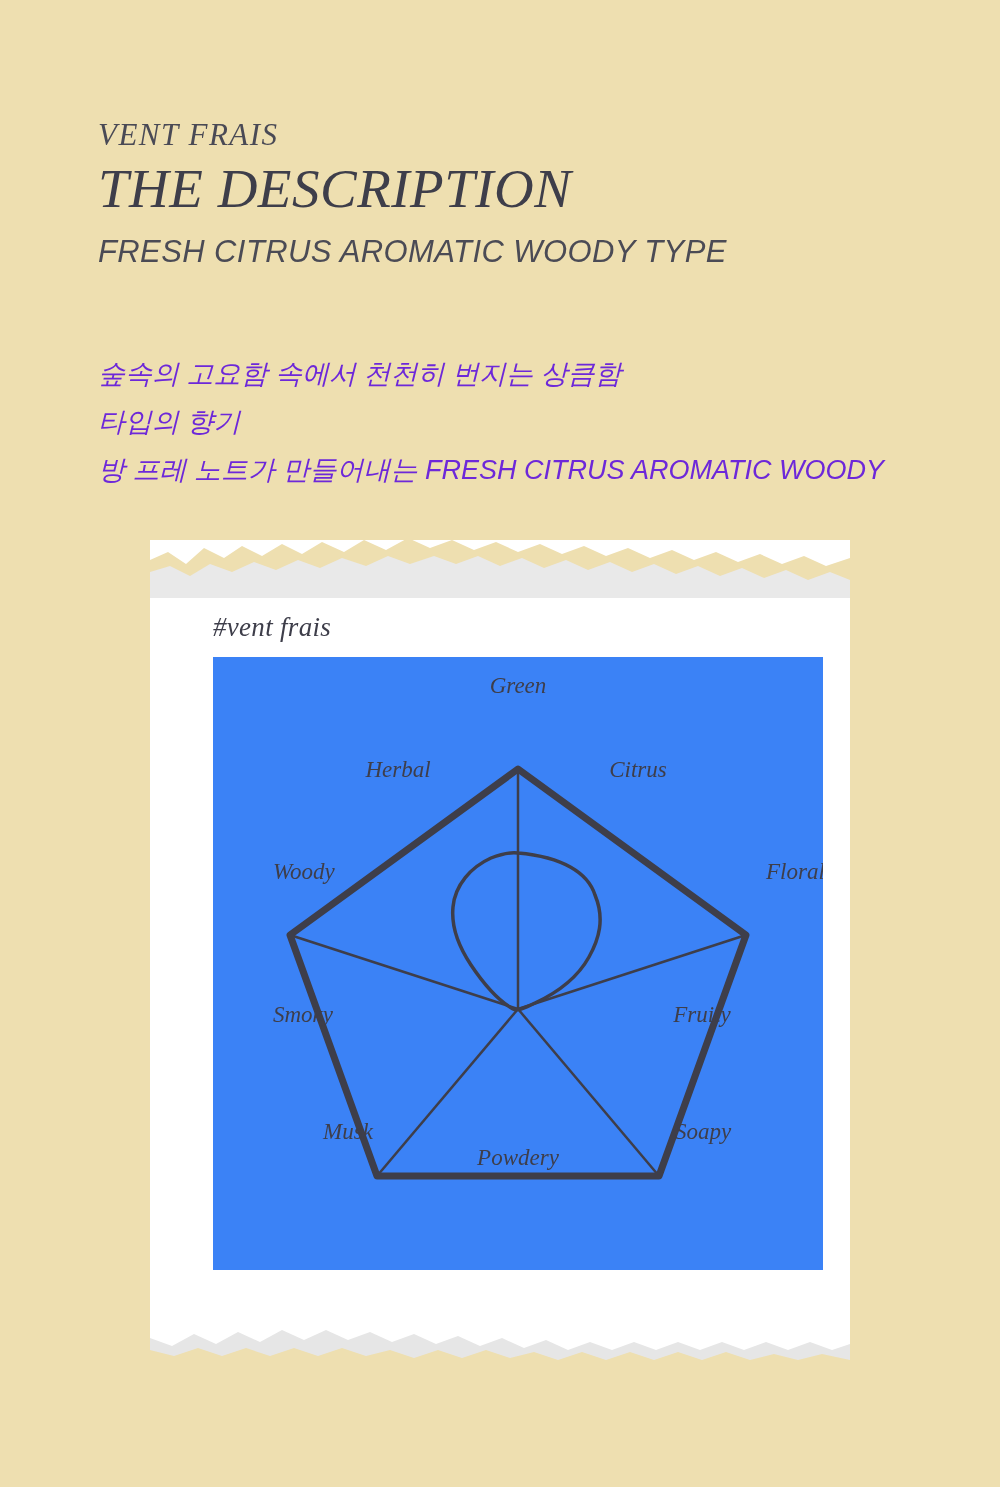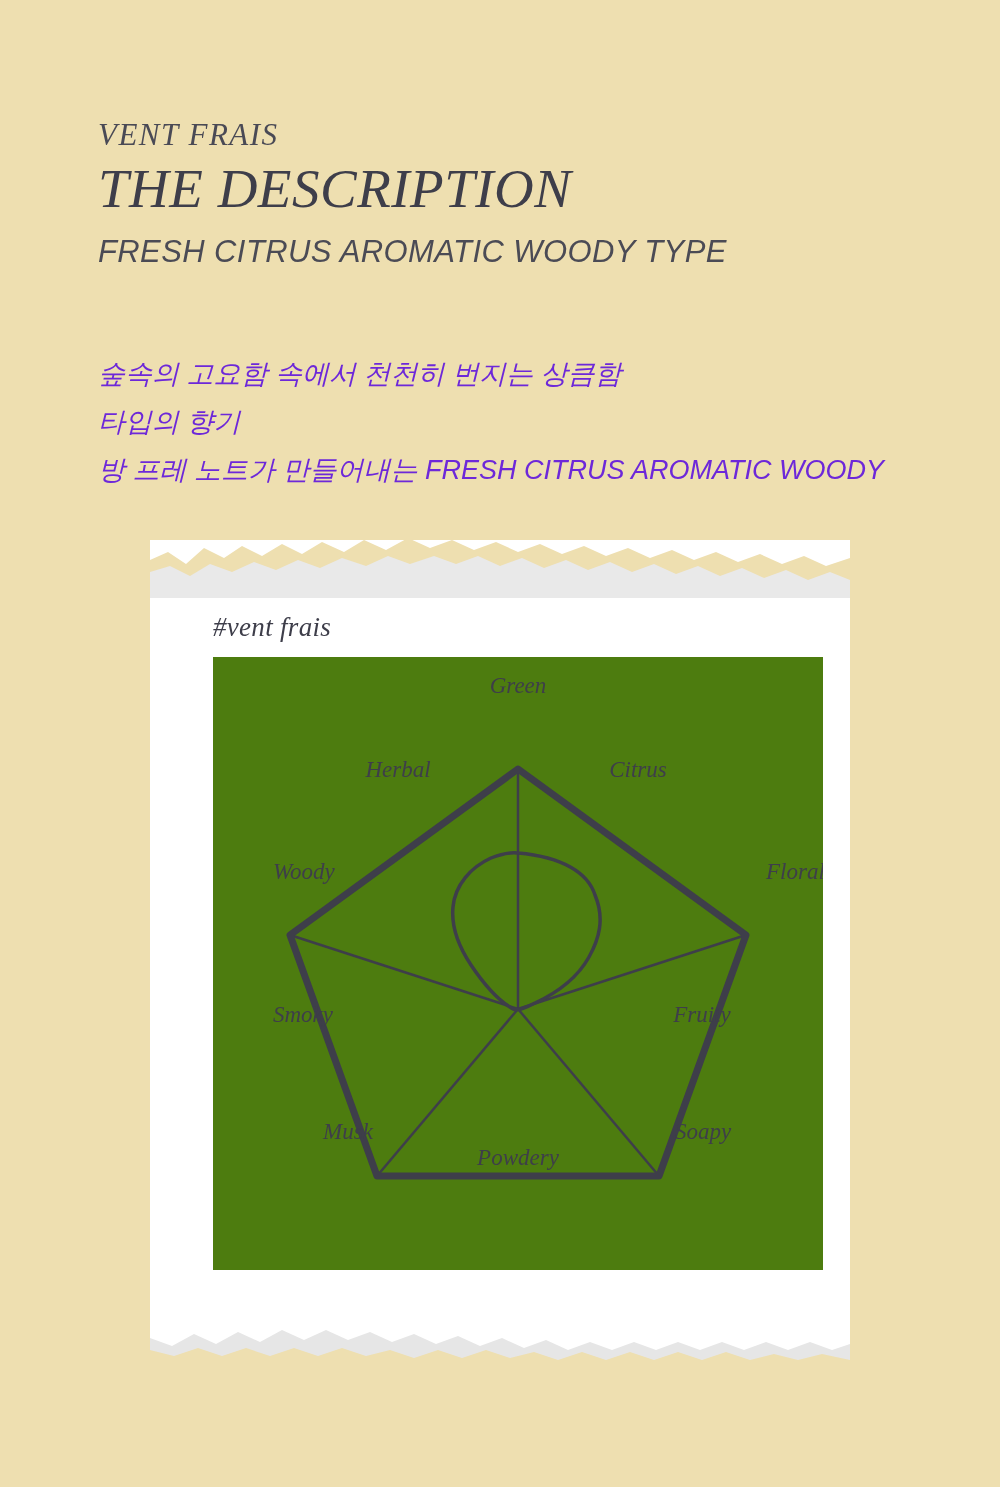--- a/index.html
+++ b/index.html
@@ -102,21 +102,21 @@
     font-size: 27px;
     color: #3e3e4a;
     letter-spacing: 0.3px;
   }
   .chart-box {
     position: absolute;
     left: 45px;
     top: 117px;
     width: 610px;
     height: 613px;
-    background: #4d7c0f;
+    background: #3b82f6;
   }
   .chart-svg {
     position: absolute;
     left: 0;
     top: 0;
   }
   .axis-label {
     font-family: "Liberation Serif", serif;
     font-size: 23px;
     fill: #3e3e4a;

